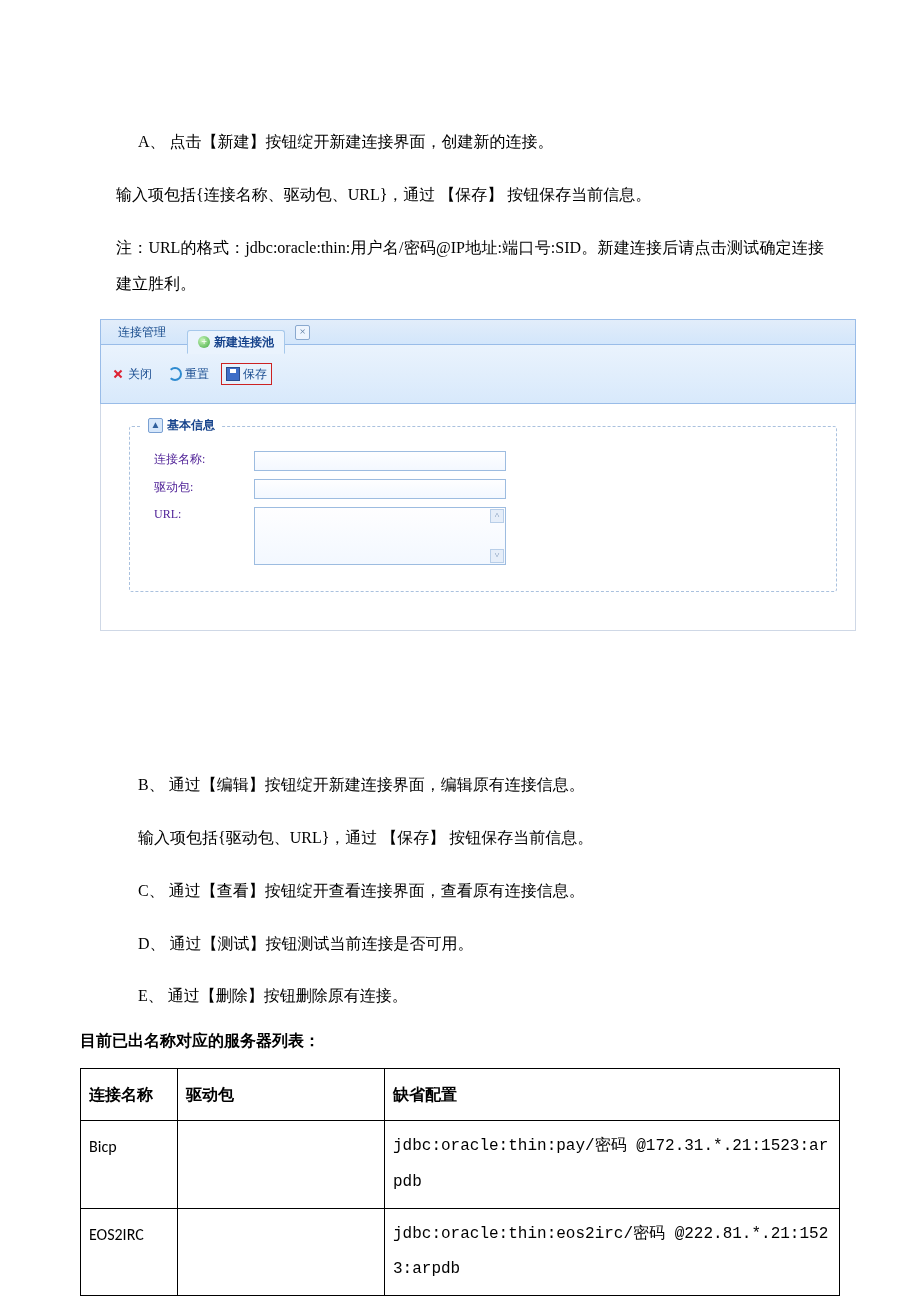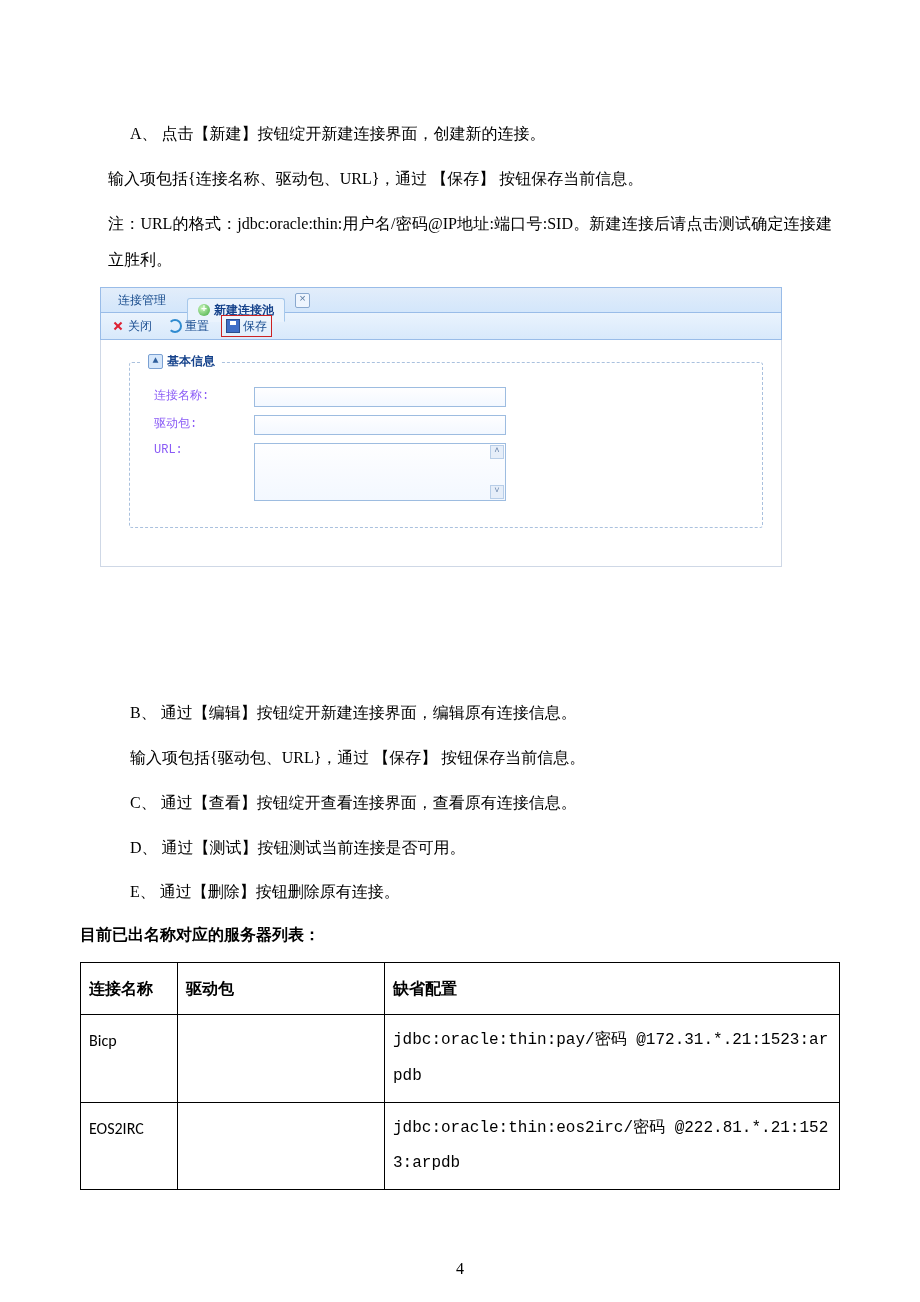--- a/index.html
+++ b/index.html
@@ -9,38 +9,38 @@
     font-family: "SimSun", "宋体", serif;
     font-size: 16px;
     color: #000;
     width: 920px;
   }
   .page {
     padding: 108px 80px 60px 80px;
   }
   .para {
     line-height: 2.3;
-    margin: 8px;
+    margin: 16px;
     text-align: justify;
   }
   .indent-a {
     padding-left: 42px;
   }
   .indent-b {
     padding-left: 20px;
   }
   .indent-c {
     padding-left: 42px;
   }
 
   
   .ui-box {
     margin-left: 20px;
-    width: 682px;
-    font-family: Liberation Mono, monospace;
+    width: 756px;
+    font-family: Liberation Serif, serif;
     font-size: 12px;
   }
   .ui-tabs {
     display: flex;
     align-items: center;
     background: linear-gradient(#e2edfa, #d3e6fb);
     border: 1px solid #99bce8;
     border-bottom: none;
     height: 24px;
     padding-left: 6px;
@@ -83,21 +83,21 @@
     border-radius: 2px;
     background: #eef5fe;
     margin-left: 4px;
   }
   .ui-toolbar {
     display: flex;
     align-items: center;
     background: linear-gradient(#eaf3fd, #d8e9fb);
     border: 1px solid #99bce8;
     height: 26px;
-    padding: 0 6px;
+    padding: 16px 6px;
     gap: 8px;
   }
   .tb-btn {
     display: flex; align-items: center; gap: 3px;
     padding: 0 4px;
     color: #1b4e91;
   }
   .tb-btn.boxed {
     border: 1px solid #c22; 
     padding: 0 4px;
@@ -149,21 +149,21 @@
     font-size: 10px; line-height: 12px; text-align: center;
     color: #2f5f9d;
     border-radius: 2px;
   }
   .form-row {
     display: flex; align-items: flex-start;
     margin: 8px 0;
   }
   .form-label {
     width: 100px;
-    color: #8b5cf6;
+    color: #4c1d95;
   }
   .form-input {
     flex: 0 0 250px;
     height: 18px;
     border: 1px solid #9dbce0;
     background: linear-gradient(#fefeff, #f3f8ff);
   }
   .form-textarea {
     flex: 0 0 250px;
     height: 56px;

